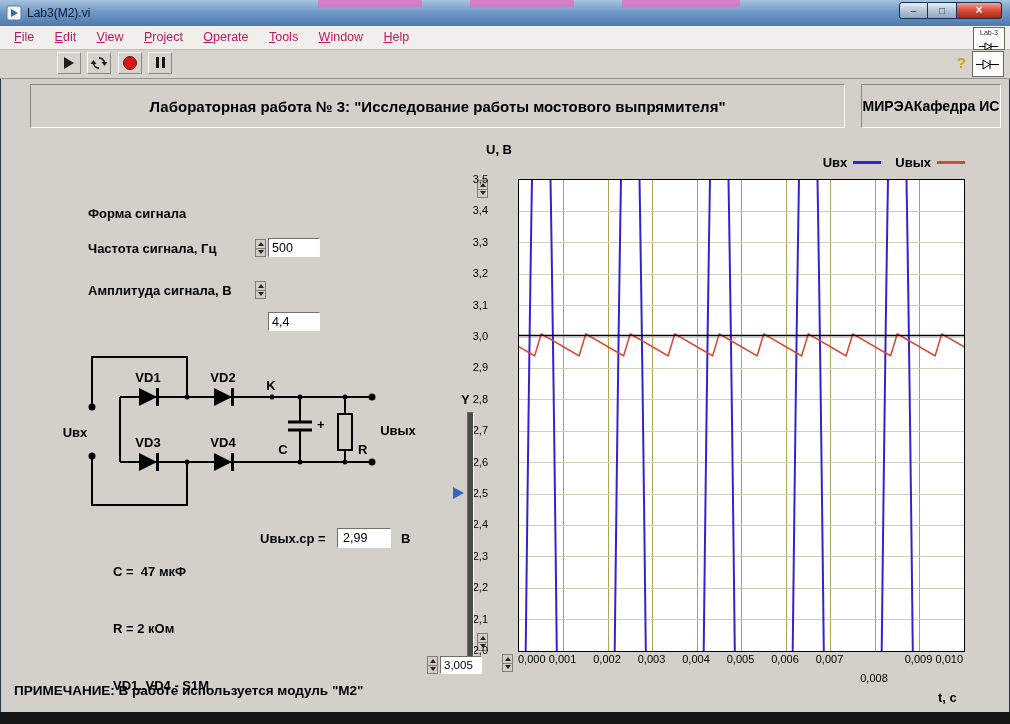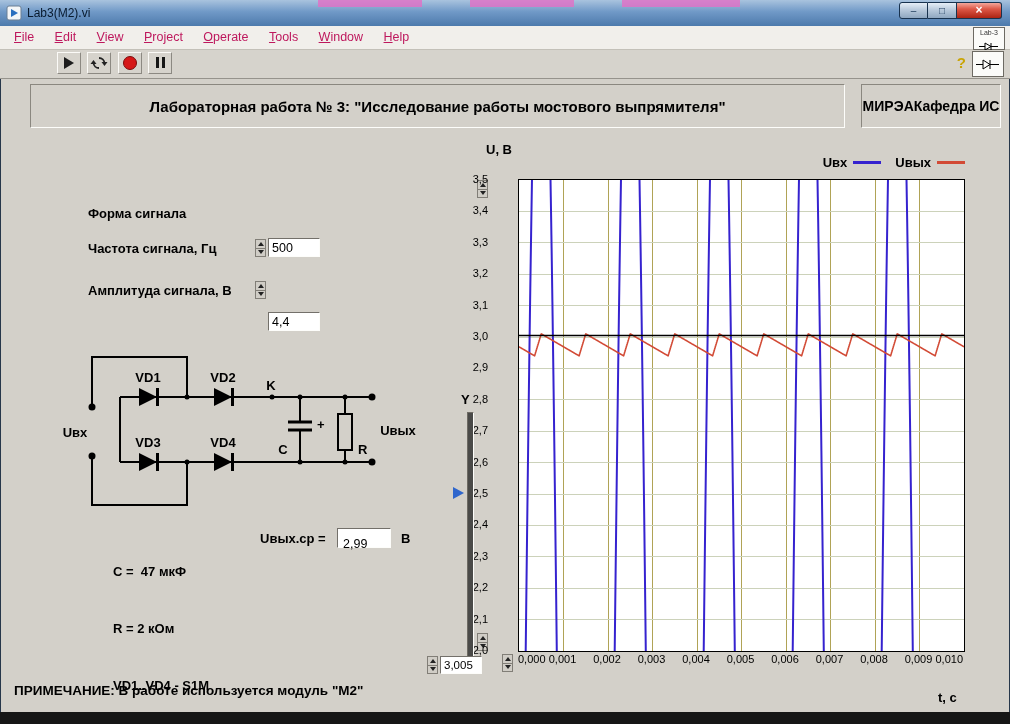--- a/index.html
+++ b/index.html
@@ -44,21 +44,21 @@
   .vspin i+i{border-top:none;}
   .tri-up{display:block;width:0;height:0;border-left:3px solid transparent;border-right:3px solid transparent;border-bottom:4px solid #222;}
   .tri-down{display:block;width:0;height:0;border-left:3px solid transparent;border-right:3px solid transparent;border-top:4px solid #222;}
   .spin-freq{left:255px;top:239px;}  .spin-amp{left:255px;top:281px;}
   .spin-ytop{left:477px;top:180px;}  .spin-ybot{left:477px;top:633px;}
   .spin-x{left:502px;top:654px;}     .spin-readout{left:427px;top:656px;}
   .circuit{position:absolute;left:55px;top:342px;}
   .circuit text{font-family:"Liberation Sans",sans-serif;font-size:13px;font-weight:bold;fill:#000;}
   .specs{position:absolute;left:113px;top:524px;font-weight:bold;font-size:13px;line-height:19px;white-space:pre;}
   .out-label{left:260px;top:531px;}
-  .out-box{position:absolute;left:337px;top:528px;width:54px;height:20px;font-size:12.5px;padding:8px 0 0 5px;}
+  .out-box{position:absolute;left:337px;top:528px;width:54px;height:20px;font-size:12.5px;padding:2px 0 0 5px;}
   .out-unit{left:401px;top:531px;}
   .finish{position:absolute;left:133px;top:614px;width:173px;height:34px;background:#f5483b;border:2px solid;border-color:#ffa8a0 #8d130a #8d130a #ffa8a0;font-size:13px;font-family:"Liberation Sans",sans-serif;color:#000;}
   .note{position:absolute;left:14px;top:683px;font-weight:bold;font-size:13.5px;}
   .bottom-edge{position:absolute;left:0;bottom:0;width:100%;height:12px;background:#161616;}
   
   .ylab{position:absolute;left:486px;top:142px;font-weight:bold;font-size:13px;}
   .xlab{position:absolute;left:938px;top:690px;font-weight:bold;font-size:13px;}
   .legend{position:absolute;left:780px;top:155px;width:185px;display:flex;justify-content:flex-end;gap:14px;}
   .legend .li{display:flex;align-items:center;gap:6px;font-weight:bold;font-size:13px;}
   .legend-line{width:28px;height:3px;background:#333;}
@@ -323,21 +323,21 @@
       </svg></div>
   <div class="xticks">
       <span class="xtick" style="left: 0px; transform: none;">0,000</span>
       <span class="xtick" style="left: 44.5px; transform: translateX(-50%);">0,001</span>
       <span class="xtick" style="left: 89px; transform: translateX(-50%);">0,002</span>
       <span class="xtick" style="left: 133.5px; transform: translateX(-50%);">0,003</span>
       <span class="xtick" style="left: 178px; transform: translateX(-50%);">0,004</span>
       <span class="xtick" style="left: 222.5px; transform: translateX(-50%);">0,005</span>
       <span class="xtick" style="left: 267px; transform: translateX(-50%);">0,006</span>
       <span class="xtick" style="left: 311.5px; transform: translateX(-50%);">0,007</span>
-      <span class="xtick" style="left: 356px; transform: translateX(-50%);">0,008</span>
+      <span class="xtick" style="left: 356px; transform: translateX(-50%); margin-top: 19px;">0,008</span>
       <span class="xtick" style="left: 400.5px; transform: translateX(-50%);">0,009</span>
       <span class="xtick" style="left: 445px; transform: translateX(-100%);">0,010</span>
     </div>
   <div class="xlab">t, c</div>
 
   <div class="slider-label">Y</div>
   <div class="slider-track"></div>
   <div class="slider-pointer" style="top: 486.85px; border-left-color: rgb(47, 102, 204);"></div>
   <span class="vspin spin-readout">
       <i>

